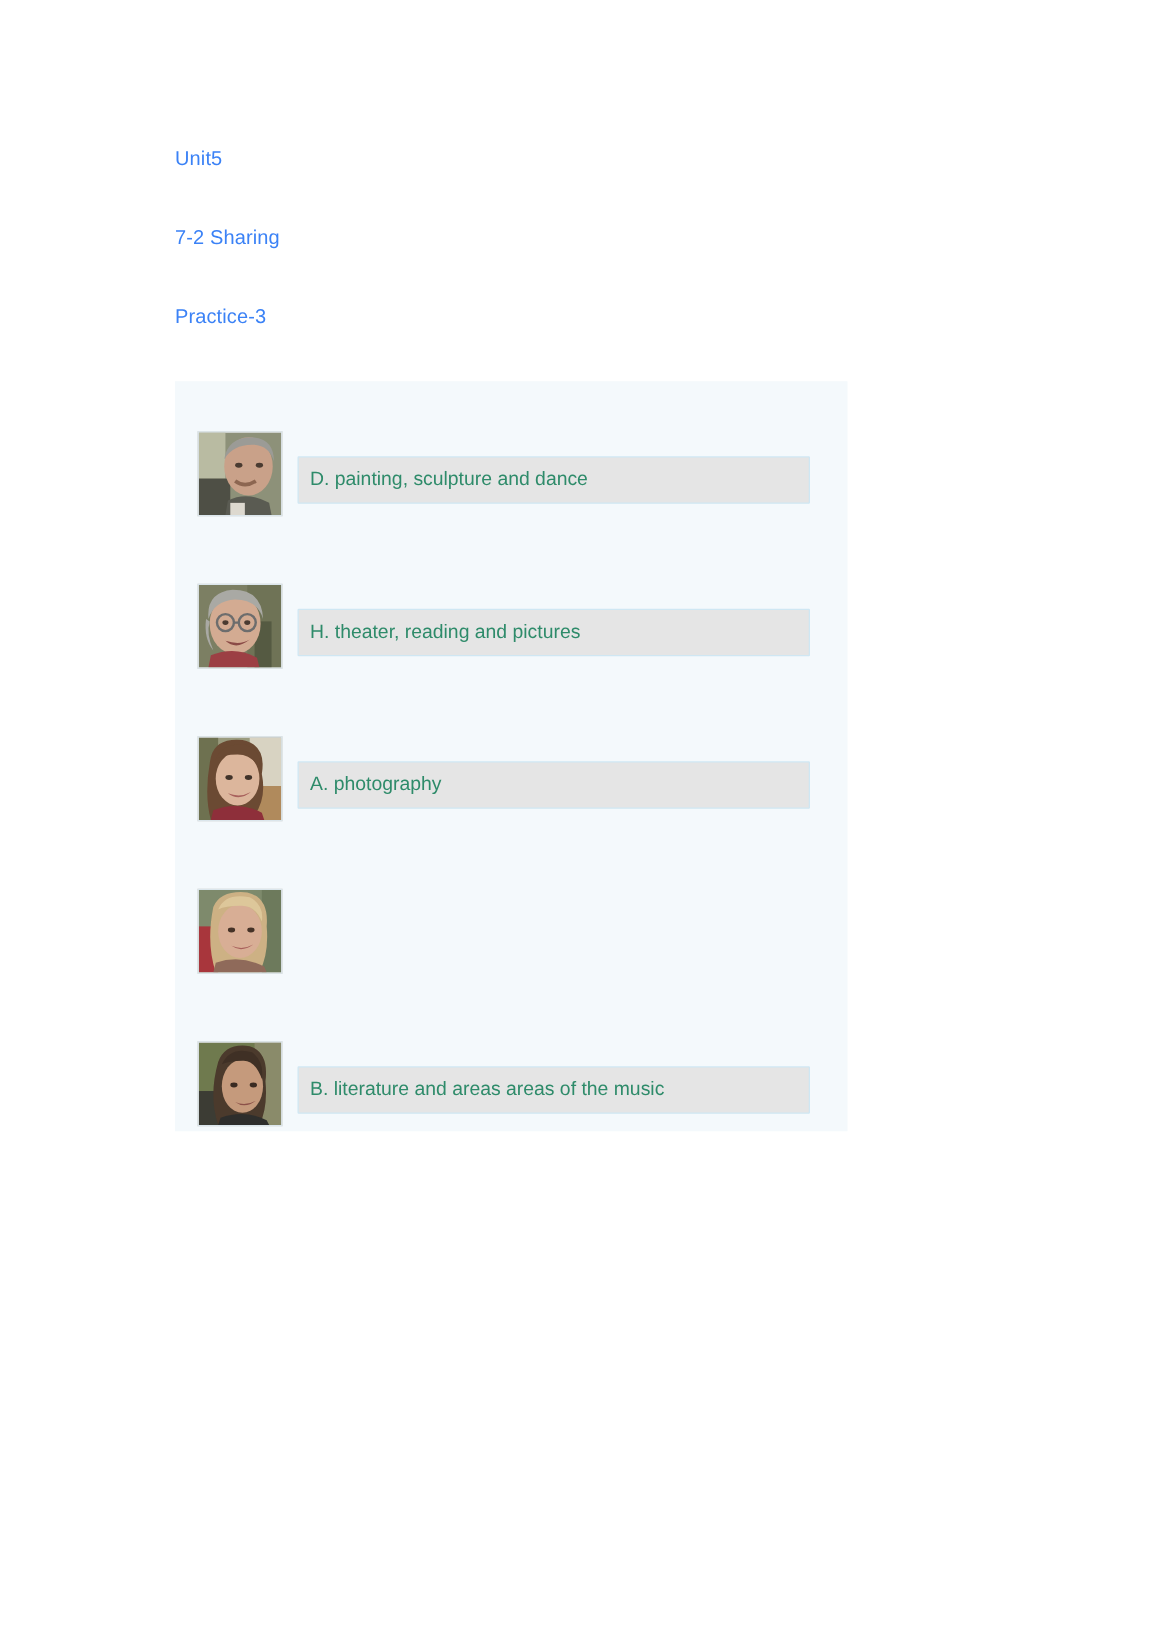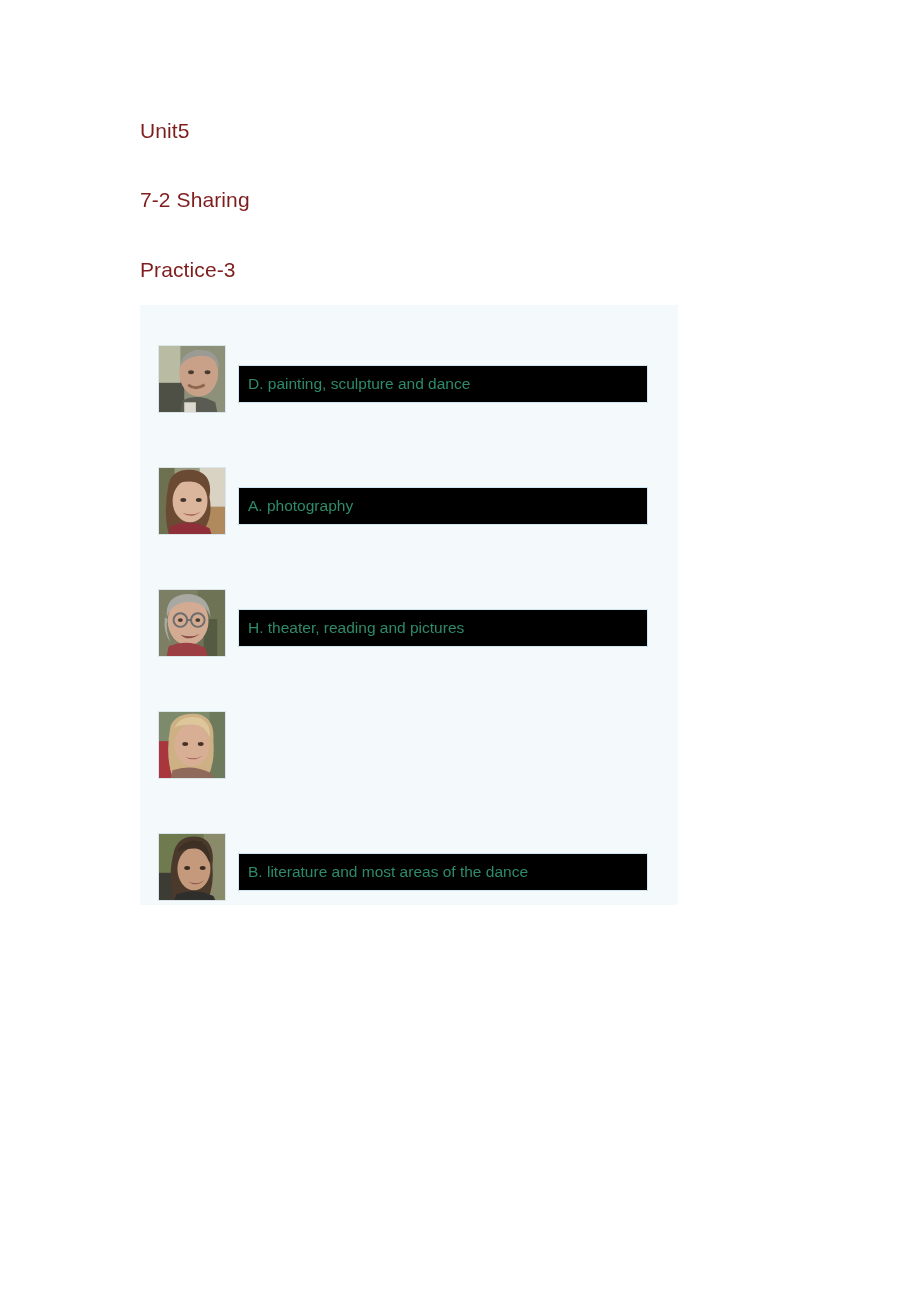--- a/index.html
+++ b/index.html
@@ -25,23 +25,23 @@
 
   
   .headings {
     position: absolute;
     left: 140px;
     top: 118px;
     width: 600px;
   }
   .heading {
     font-family: "Liberation Sans", sans-serif;
-    font-size: 21px;
+    font-size: 16px;
     line-height: 1.25;
-    color: #7f1d1d;
+    color: #3b82f6;
     letter-spacing: 0.1px;
     margin: 0 0 43px 0;
     font-weight: normal;
     white-space: pre;
   }
   .heading:last-child { margin-bottom: 5px; }
 
   
   .exercise-panel {
     position: absolute;
@@ -80,21 +80,21 @@
   .thumb svg { display: block; width: 100%; height: 100%; }
 
   .answer-box {
     position: absolute;
     left: 98px;
     top: 60px;
     width: 410px;
     height: 38px;
     box-sizing: border-box;
     border: 1px solid #cfe7f3;
-    background: #000000;
+    background: #e5e5e5;
     border-radius: 1px;
     display: flex;
     align-items: center;
     padding-left: 9px;
   }
   .answer-text {
     font-family: "Liberation Sans", sans-serif;
     font-size: 15.5px;
     color: #2e8b6a;
     line-height: 1;
@@ -125,41 +125,20 @@
             <path d="M21 22 Q24 4 44 4 Q62 5 62 24 Q58 10 44 10 Q28 10 21 22Z" fill="#9b9b96"></path>
             <ellipse cx="33" cy="27" rx="3" ry="2" fill="#4a3b31"></ellipse>
             <ellipse cx="50" cy="27" rx="3" ry="2" fill="#4a3b31"></ellipse>
             <path d="M30 40 Q38 46 47 40" stroke="#8c6651" stroke-width="3" fill="none"></path>
             <path d="M24 56 Q40 48 58 58 L60 68 L22 68Z" fill="#5a5b52"></path>
             <rect x="26" y="58" width="12" height="10" fill="#ddd9cf"></rect>
           </svg>
         </div>
         <div class="answer-box">
           <span class="answer-text">D. painting, sculpture and dance</span>
-        </div>
-      </div>
-
-      <div class="match-row">
-        <div class="thumb">
-          <svg viewBox="0 0 68 68" preserveAspectRatio="none">
-            <rect x="0" y="0" width="68" height="68" fill="#9a9b7e"></rect>
-            <rect x="42" y="0" width="26" height="40" fill="#d8d3c2"></rect>
-            <rect x="42" y="40" width="26" height="28" fill="#b08a5c"></rect>
-            <rect x="0" y="0" width="16" height="68" fill="#6e7150"></rect>
-            <path d="M10 16 Q14 0 36 2 Q56 6 52 30 Q56 50 46 64 L44 68 L10 68 Q4 46 10 16Z" fill="#6b4a33"></path>
-            <ellipse cx="32" cy="34" rx="18" ry="22" fill="#dcb69c"></ellipse>
-            <path d="M14 18 Q20 4 38 6 Q52 10 50 26 Q44 14 32 14 Q20 14 14 18Z" fill="#6b4a33"></path>
-            <ellipse cx="25" cy="33" rx="3" ry="2" fill="#41332a"></ellipse>
-            <ellipse cx="41" cy="33" rx="3" ry="2" fill="#41332a"></ellipse>
-            <path d="M24 46 Q33 53 43 45 Q34 50 24 46Z" fill="#a8615c"></path>
-            <path d="M12 60 Q32 52 52 62 L54 68 L10 68Z" fill="#8e2f3a"></path>
-          </svg>
-        </div>
-        <div class="answer-box">
-          <span class="answer-text">A. photography</span>
         </div>
       </div>
 
       <div class="match-row">
         <div class="thumb">
           <svg viewBox="0 0 68 68" preserveAspectRatio="none">
             <rect x="0" y="0" width="68" height="68" fill="#7c7f63"></rect>
             <rect x="40" y="0" width="28" height="68" fill="#6f7356"></rect>
             <rect x="46" y="30" width="14" height="38" fill="#555a42"></rect>
             <ellipse cx="30" cy="32" rx="21" ry="25" fill="#d3ab92"></ellipse>
@@ -175,20 +154,41 @@
           </svg>
         </div>
         <div class="answer-box">
           <span class="answer-text">H. theater, reading and pictures</span>
         </div>
       </div>
 
       <div class="match-row">
         <div class="thumb">
           <svg viewBox="0 0 68 68" preserveAspectRatio="none">
+            <rect x="0" y="0" width="68" height="68" fill="#9a9b7e"></rect>
+            <rect x="42" y="0" width="26" height="40" fill="#d8d3c2"></rect>
+            <rect x="42" y="40" width="26" height="28" fill="#b08a5c"></rect>
+            <rect x="0" y="0" width="16" height="68" fill="#6e7150"></rect>
+            <path d="M10 16 Q14 0 36 2 Q56 6 52 30 Q56 50 46 64 L44 68 L10 68 Q4 46 10 16Z" fill="#6b4a33"></path>
+            <ellipse cx="32" cy="34" rx="18" ry="22" fill="#dcb69c"></ellipse>
+            <path d="M14 18 Q20 4 38 6 Q52 10 50 26 Q44 14 32 14 Q20 14 14 18Z" fill="#6b4a33"></path>
+            <ellipse cx="25" cy="33" rx="3" ry="2" fill="#41332a"></ellipse>
+            <ellipse cx="41" cy="33" rx="3" ry="2" fill="#41332a"></ellipse>
+            <path d="M24 46 Q33 53 43 45 Q34 50 24 46Z" fill="#a8615c"></path>
+            <path d="M12 60 Q32 52 52 62 L54 68 L10 68Z" fill="#8e2f3a"></path>
+          </svg>
+        </div>
+        <div class="answer-box">
+          <span class="answer-text">A. photography</span>
+        </div>
+      </div>
+
+      <div class="match-row">
+        <div class="thumb">
+          <svg viewBox="0 0 68 68" preserveAspectRatio="none">
             <rect x="0" y="0" width="68" height="68" fill="#7e8a6c"></rect>
             <rect x="0" y="30" width="16" height="38" fill="#a8363c"></rect>
             <rect x="52" y="0" width="16" height="68" fill="#6d7a5c"></rect>
             <path d="M12 14 Q18 0 40 2 Q58 6 56 30 Q58 52 50 68 L14 68 Q6 44 12 14Z" fill="#cdb184"></path>
             <ellipse cx="34" cy="34" rx="18" ry="22" fill="#d8ae95"></ellipse>
             <path d="M16 16 Q22 2 42 6 Q54 12 52 26 Q46 12 34 13 Q22 13 16 16Z" fill="#ddc79a"></path>
             <ellipse cx="27" cy="33" rx="3" ry="2" fill="#453227"></ellipse>
             <ellipse cx="43" cy="33" rx="3" ry="2" fill="#453227"></ellipse>
             <path d="M27 46 Q35 52 45 45 Q36 50 27 46Z" fill="#a85f5b"></path>
             <path d="M14 60 Q34 53 54 63 L56 68 L12 68Z" fill="#8f6a5a"></path>
@@ -205,20 +205,20 @@
             <path d="M16 16 Q22 0 42 3 Q58 8 55 32 Q57 54 50 68 L16 68 Q8 44 16 16Z" fill="#4b3a2c"></path>
             <ellipse cx="36" cy="36" rx="17" ry="22" fill="#c59a7c"></ellipse>
             <path d="M19 18 Q26 3 44 8 Q54 16 52 30 Q46 14 36 15 Q25 15 19 18Z" fill="#3f3025"></path>
             <ellipse cx="29" cy="35" rx="3" ry="2" fill="#3a2b22"></ellipse>
             <ellipse cx="45" cy="35" rx="3" ry="2" fill="#3a2b22"></ellipse>
             <path d="M30 49 Q38 55 47 48 Q38 53 30 49Z" fill="#8b5048"></path>
             <path d="M18 62 Q38 55 56 64 L58 68 L16 68Z" fill="#2e2e2c"></path>
           </svg>
         </div>
         <div class="answer-box">
-          <span class="answer-text">B. literature and most areas of the dance</span>
+          <span class="answer-text">B. literature and areas areas of the music</span>
         </div>
       </div>
 
     </div>
   </div>
 
 </div>
 
 </body></html>

